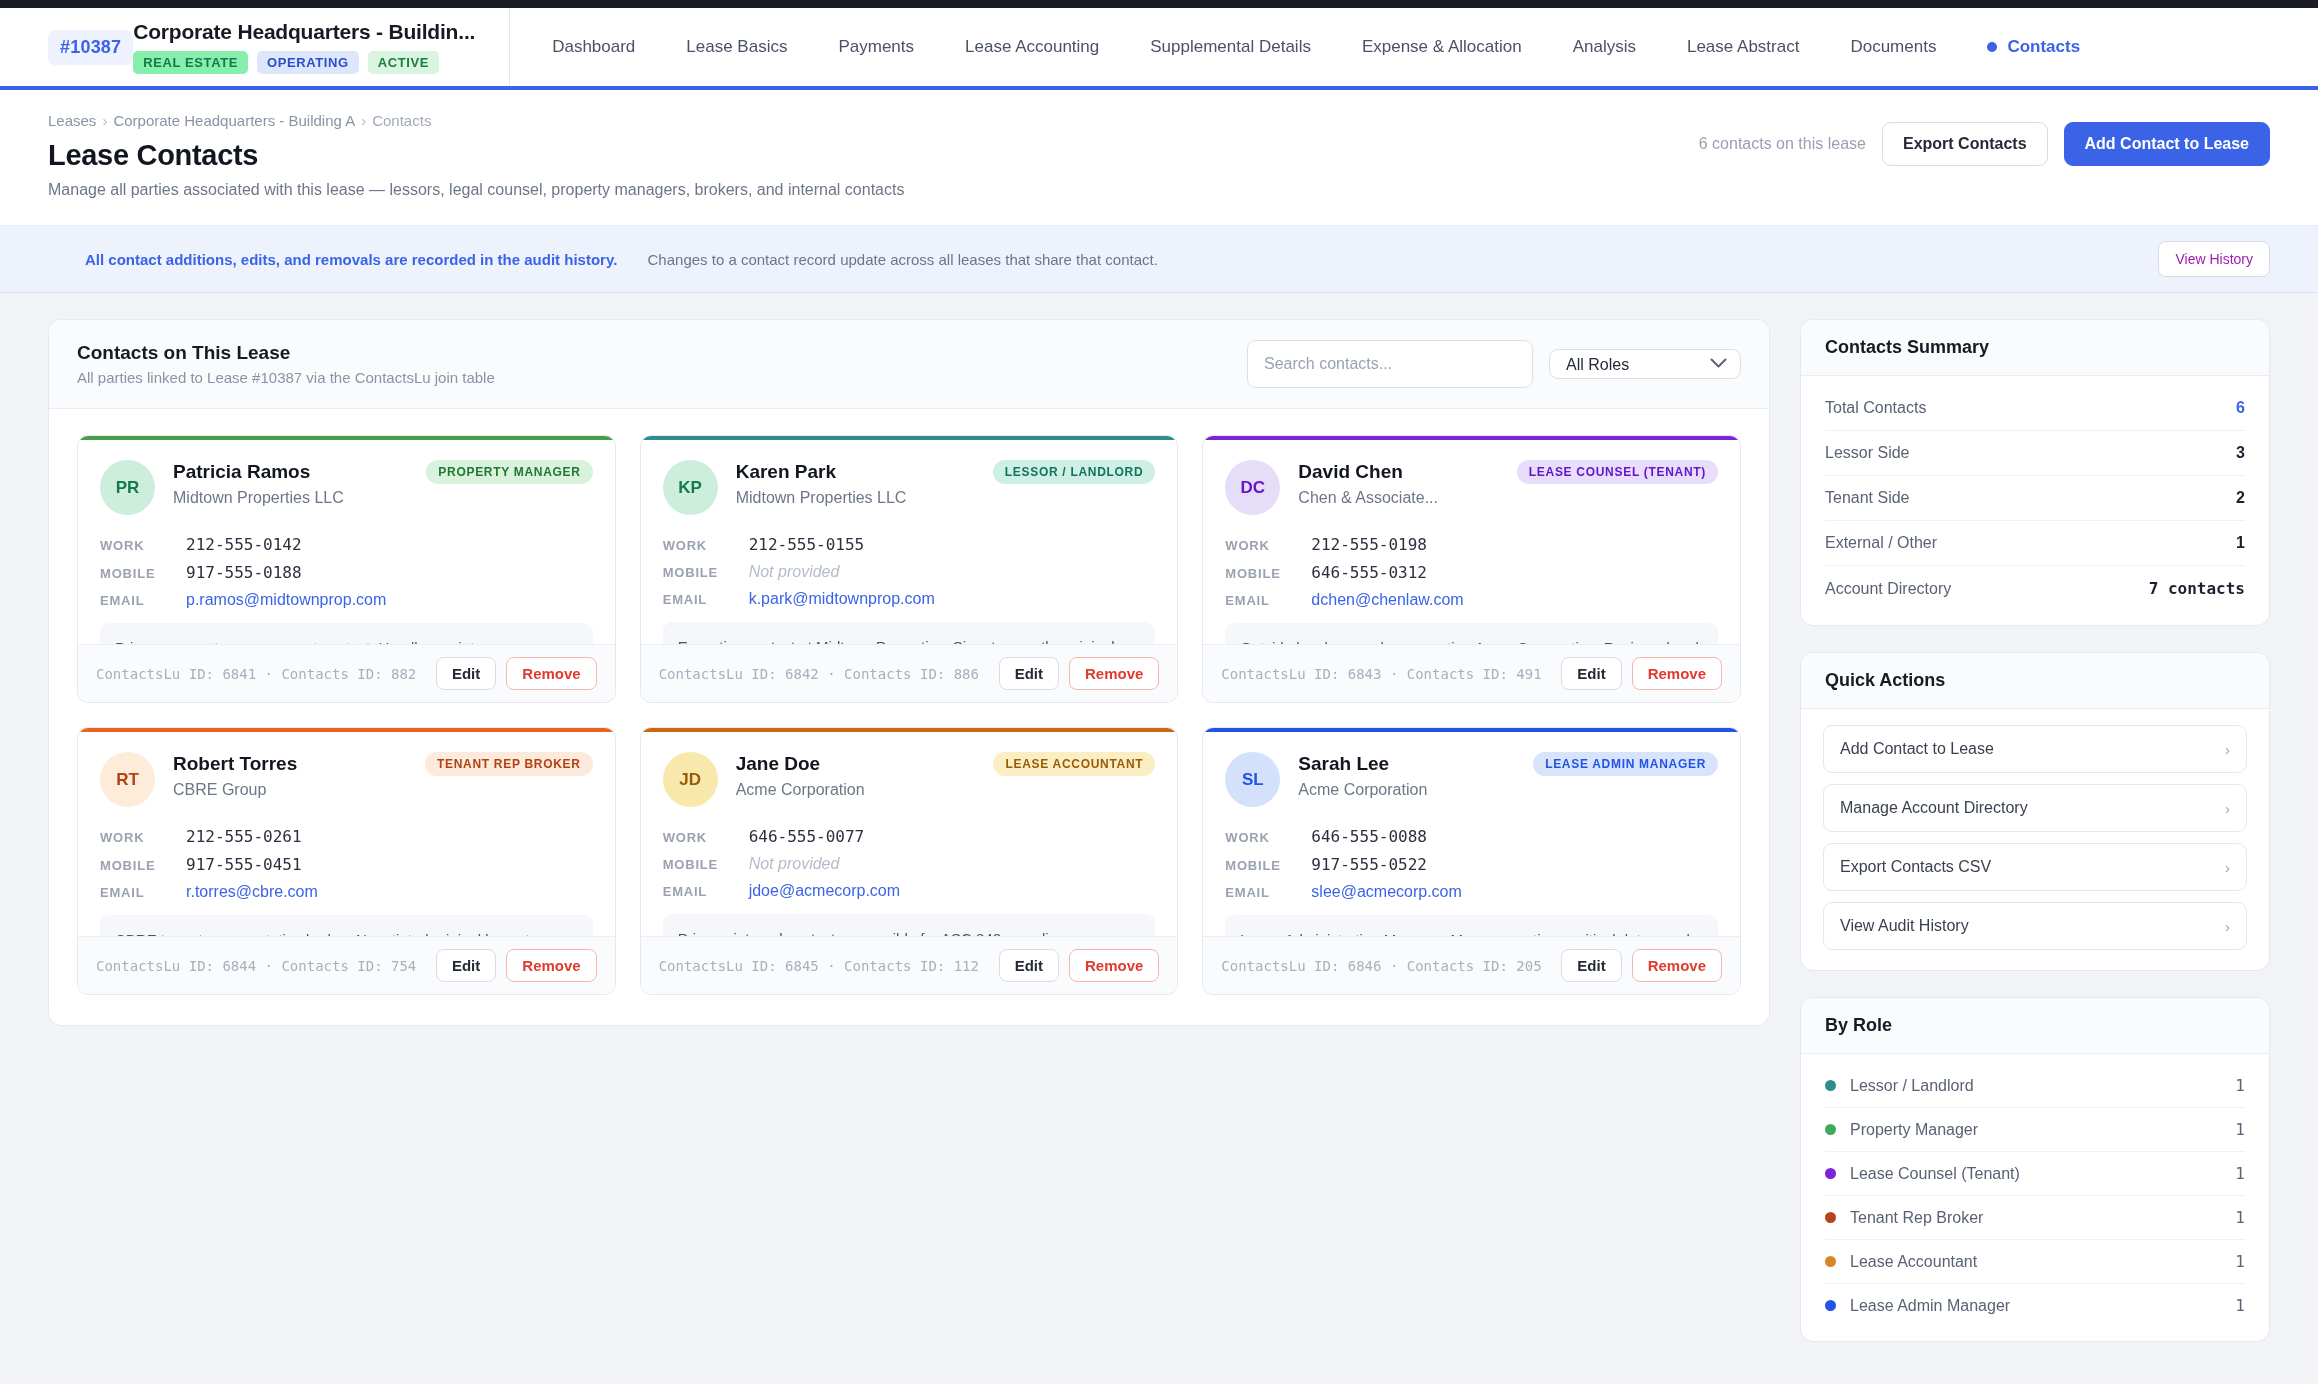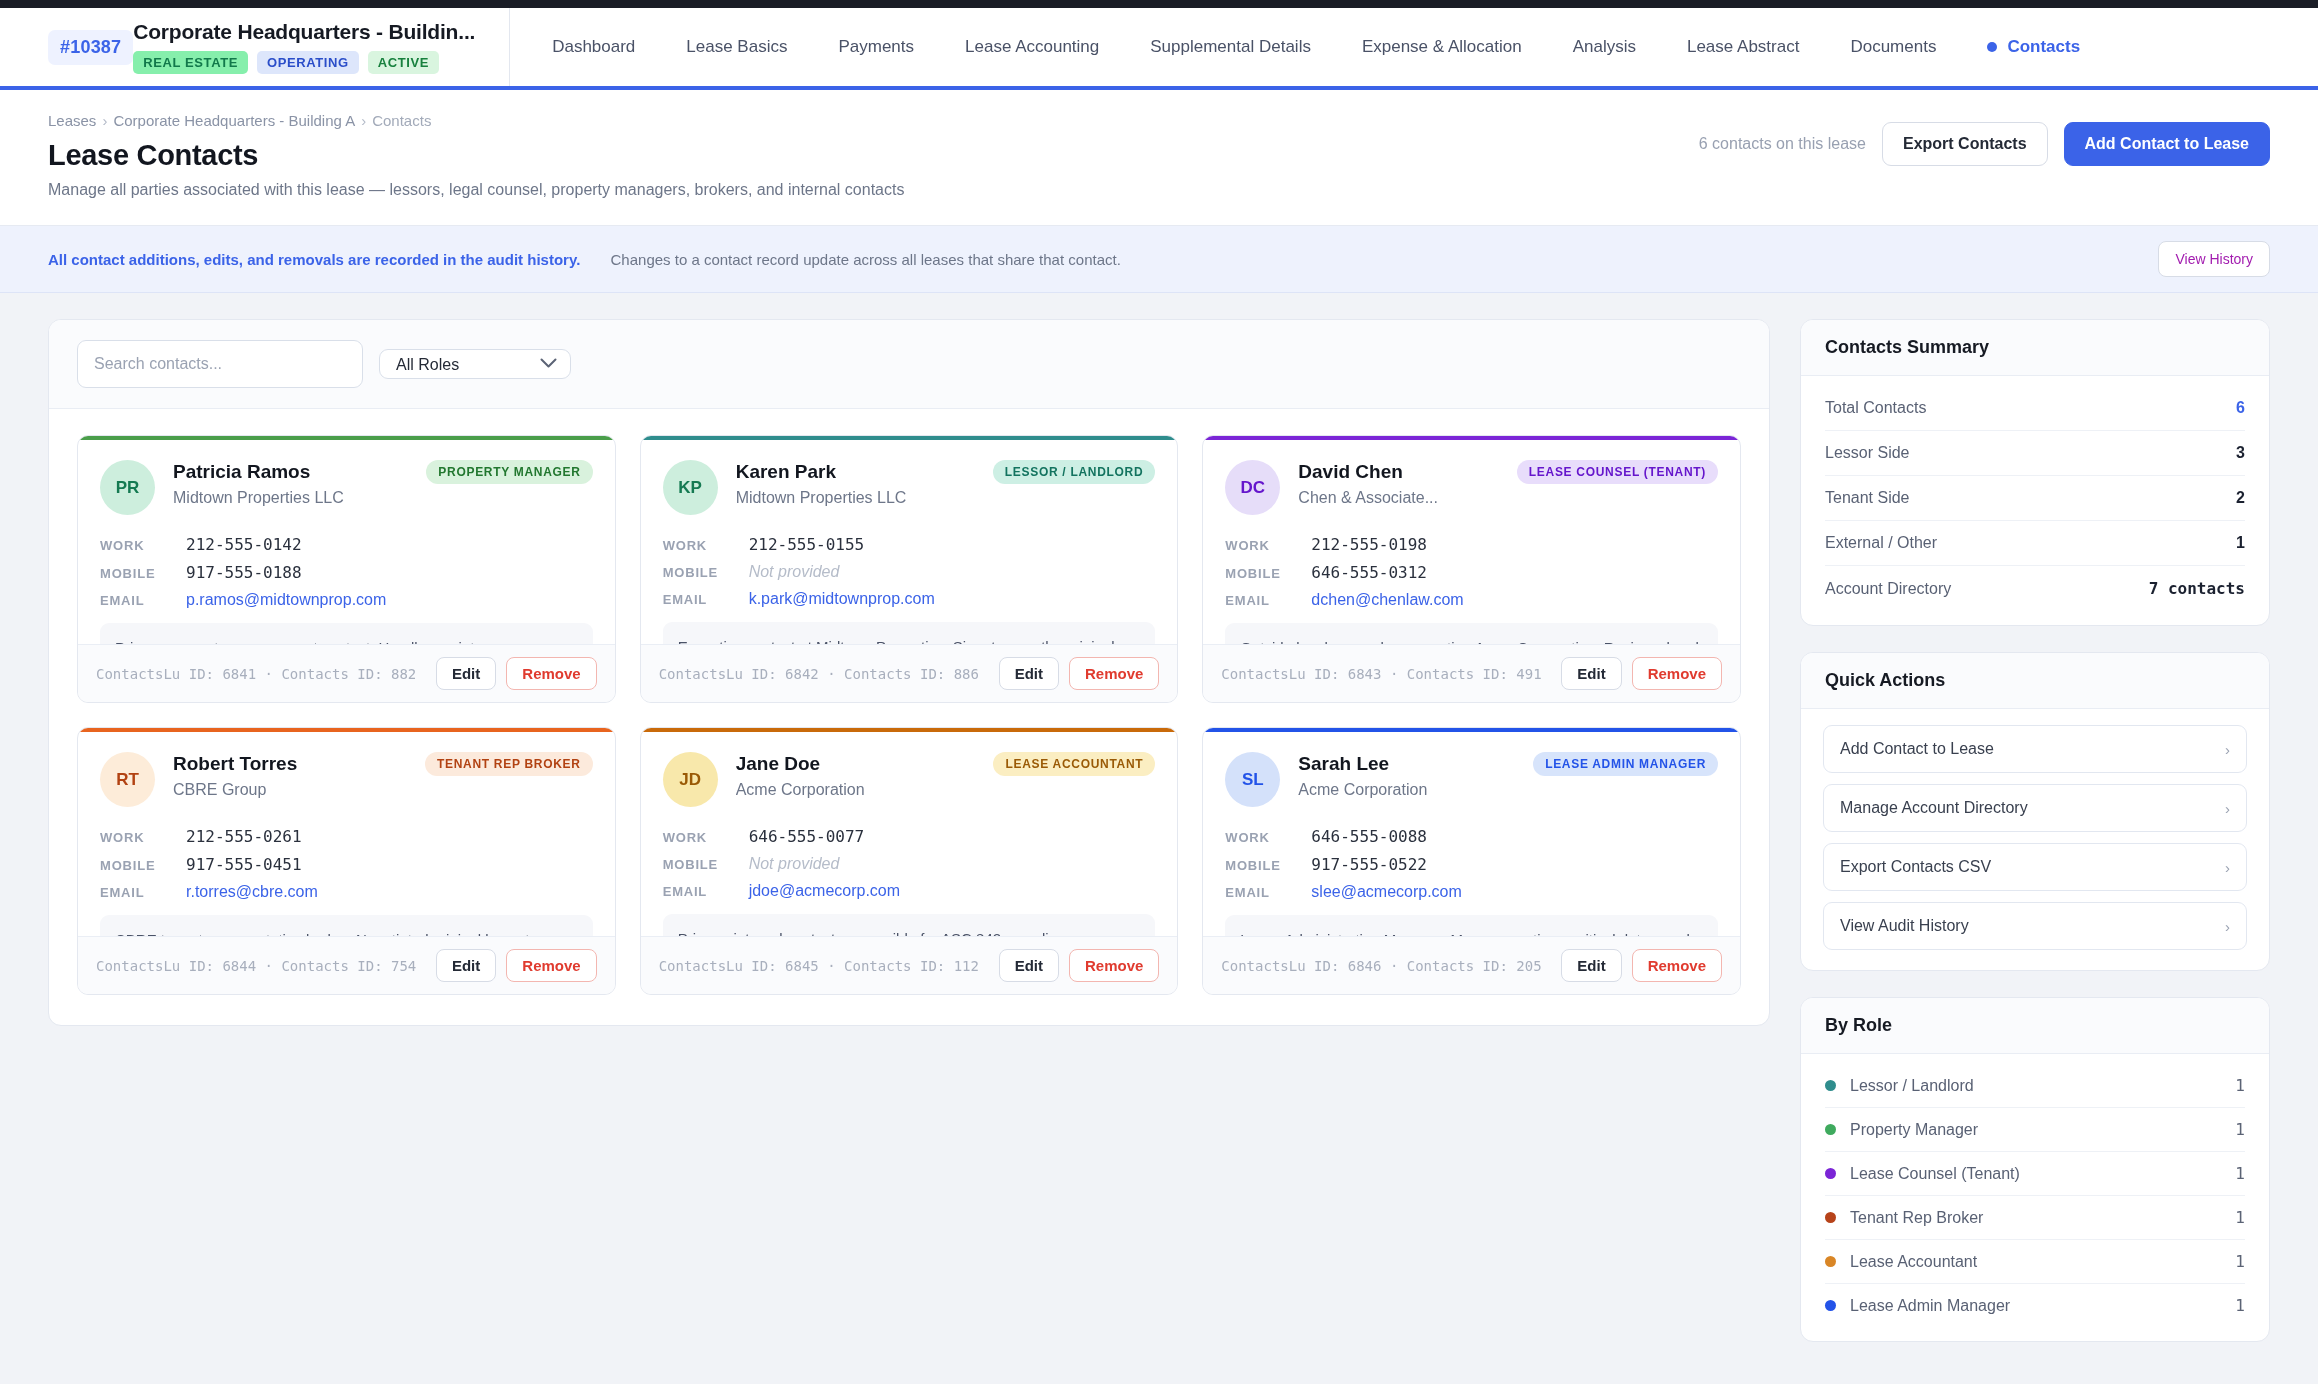--- a/index.html
+++ b/index.html
@@ -79,21 +79,21 @@
   }
   .btn-light { background: #fff; color: #242a36; border: 1px solid #d7dce6; }
   .btn-primary { background: #3b63e8; color: #fff; border: 1px solid #3b63e8; }
 
   
   .banner {
     background: #eef2fd; border-bottom: 1px solid #dde4f7;
     padding: 15px 48px;
     display: flex; align-items: center; justify-content: space-between;
   }
-  .banner-text { font-size: 15px; }
+  .banner-text { font-size: 15px; margin-left: 37px; }
   .banner-strong { color: #3b63e8; font-weight: 700; }
   .banner-rest { color: #6d7689; margin-left: 26px; }
   .btn-history {
     background: #fff; border: 1px solid #d7dce6; color: #a21caf;
     font-size: 14px; font-weight: 400; padding: 9px 16px; border-radius: 8px; cursor: pointer;
   }
 
   
   .body {
     display: flex; gap: 30px;
@@ -290,20 +290,24 @@
     <span class="banner-strong">All contact additions, edits, and removals are recorded in the audit history.</span>
     <span class="banner-rest">Changes to a contact record update across all leases that share that contact.</span>
   </div>
   <button class="btn-history">View History</button>
 </div>
 
 <div class="body">
 
   <div class="panel main-panel">
     <div class="panel-head">
+      <div>
+        <div class="panel-title">Contacts on This Lease</div>
+        <div class="panel-sub">All parties linked to Lease #10387 via the ContactsLu join table</div>
+      </div>
       <div class="filters">
         <input class="search-input" type="text" placeholder="Search contacts..." style="">
         <div class="select-wrap">
           <select class="role-select" id="role-select"><option>All Roles</option></select>
           <span class="chev">
             <svg width="17" height="11" viewBox="0 0 17 11">
                 <path d="M1.5 1.5 L8.5 8.5 L15.5 1.5" stroke="#5b6375" stroke-width="2" fill="none" stroke-linecap="round" stroke-linejoin="round"></path>
               </svg>
           </span>
         </div>

